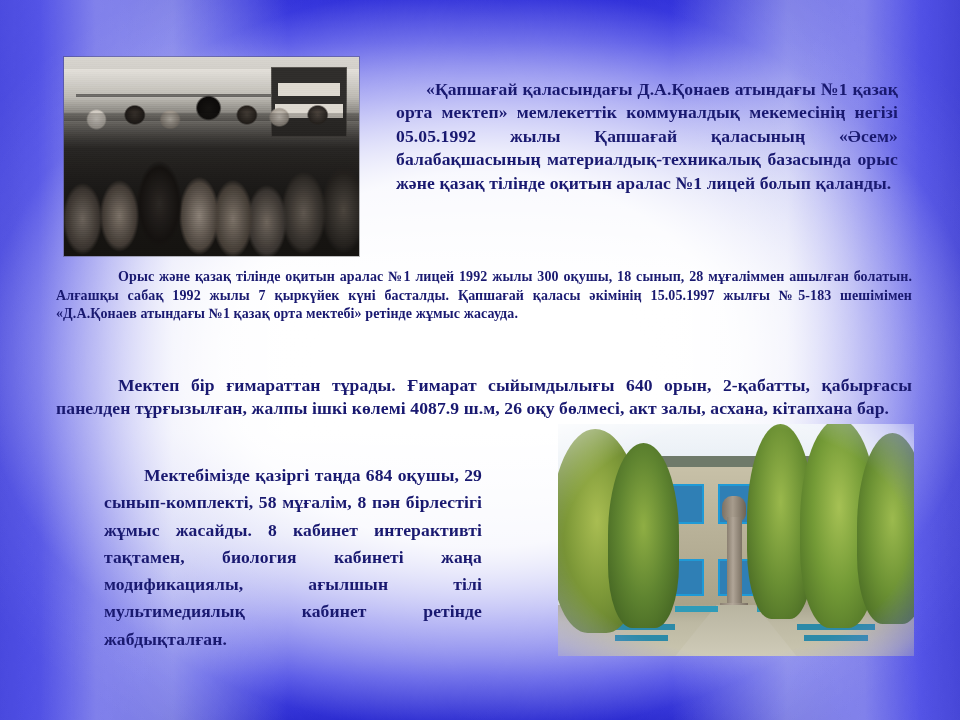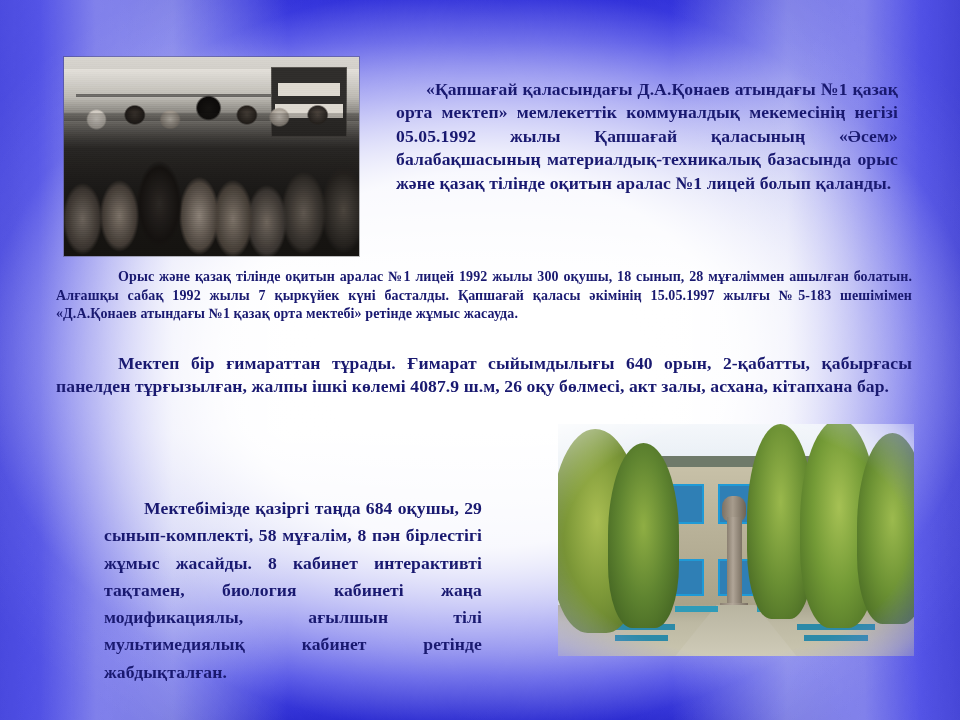--- a/index.html
+++ b/index.html
@@ -86,34 +86,33 @@
   #para-history {
     left: 56px;
     top: 268px;
     width: 856px;
     font-size: 14px;
     text-indent: 62px;
   }
 
   #para-building {
     left: 56px;
-    top: 352px;
+    top: 374px;
     width: 856px;
     font-size: 17.6px;
     text-indent: 62px;
   }
 
   #para-today {
     left: 104px;
     top: 462px;
     width: 378px;
     font-size: 17.6px;
     text-indent: 40px;
     line-height: 1.55;
-    margin-top: 33px;
   }
 
   
   .photo {
     position: absolute;
     overflow: hidden;
   }
   #photo-group {
     left: 64px;
     top: 57px;

